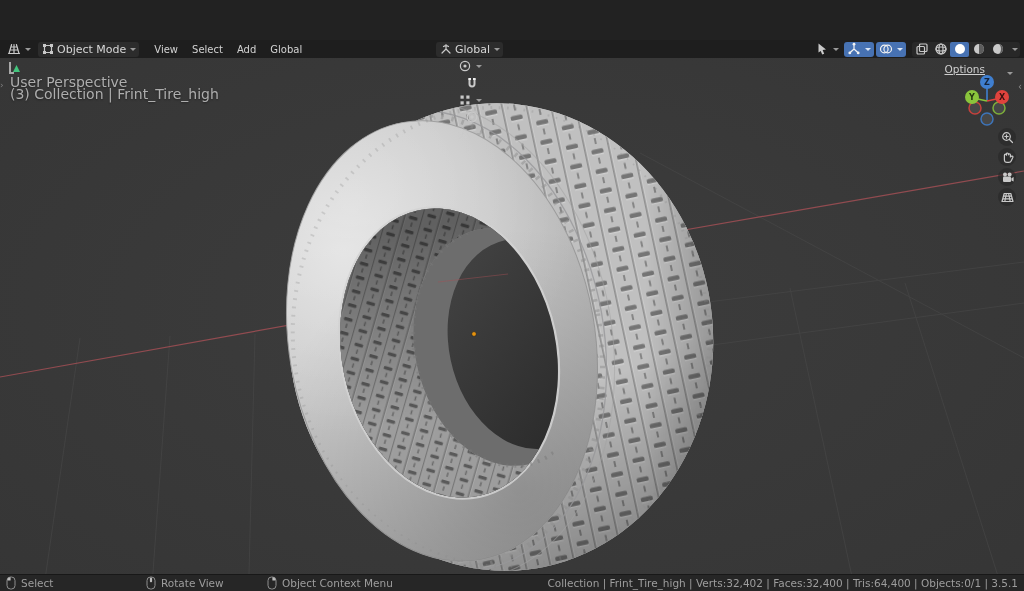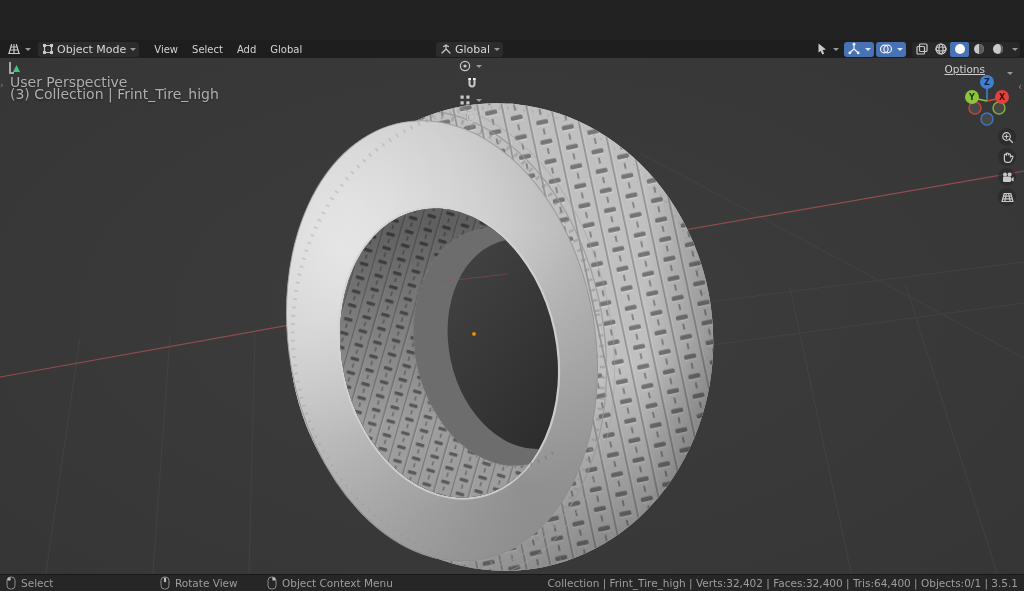--- a/index.html
+++ b/index.html
@@ -397,21 +397,21 @@
   </div>
 
   <footer class="statusbar">
     <div class="hint" style="left:6px">
       <svg width="10" height="14" viewBox="0 0 10 14">
         <rect x="1" y="1" width="8" height="12" rx="3.5" fill="none" stroke="#8f8f8f"></rect>
         <path d="M1.4,4.5 V3.6 A3.1,3.1 0 0 1 4.6,1.3 V4.5 Z" fill="#bdbdbd"></path>
       </svg>
       <span>Select</span>
     </div>
-    <div class="hint" style="left:160px">
+    <div class="hint" style="left:146px">
       <svg width="10" height="14" viewBox="0 0 10 14">
         <rect x="1" y="1" width="8" height="12" rx="3.5" fill="none" stroke="#8f8f8f"></rect>
         <rect x="3.9" y="1.6" width="2.2" height="4.6" rx="1" fill="#bdbdbd"></rect>
       </svg>
       <span>Rotate View</span>
     </div>
     <div class="hint" style="left:267px">
       <svg width="10" height="14" viewBox="0 0 10 14">
         <rect x="1" y="1" width="8" height="12" rx="3.5" fill="none" stroke="#8f8f8f"></rect>
         <path d="M8.6,4.5 V3.6 A3.1,3.1 0 0 0 5.4,1.3 V4.5 Z" fill="#bdbdbd"></path>

